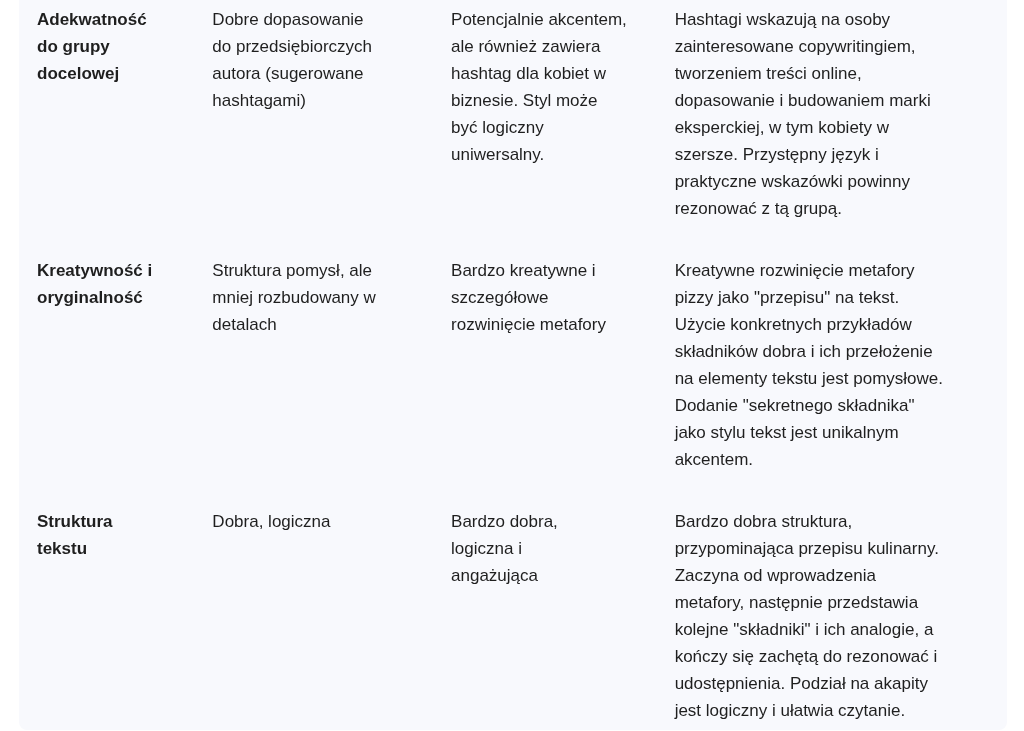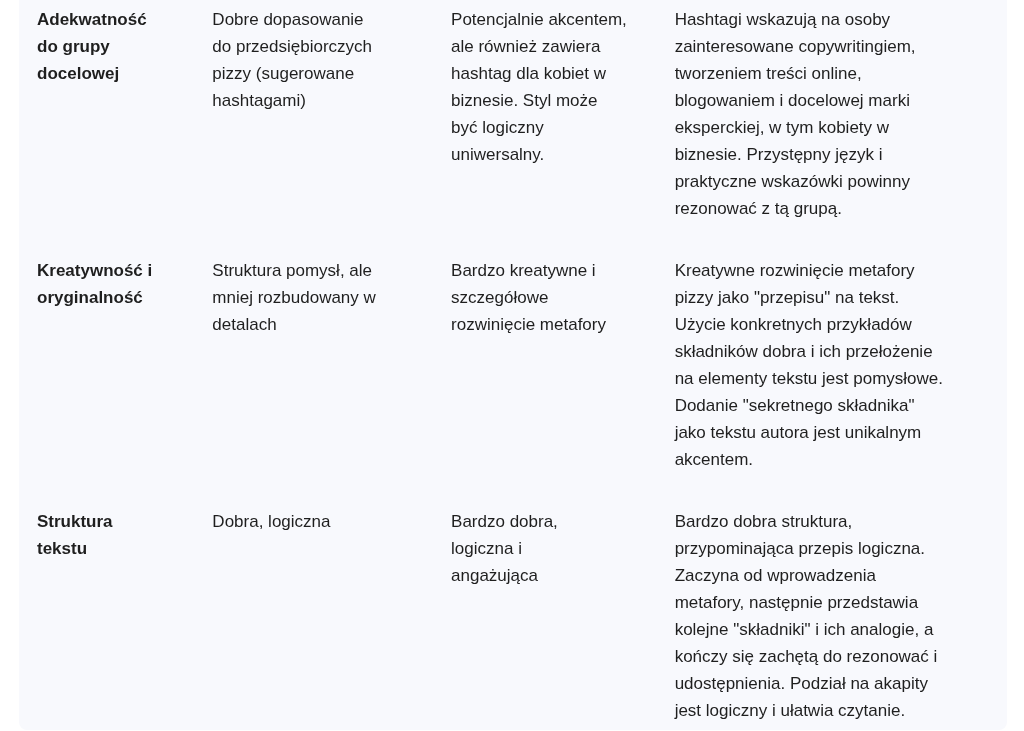--- a/index.html
+++ b/index.html
@@ -25,38 +25,38 @@
     <tbody id="tbody">
         <tr class="row">
           <td class="c1">
             <span class="cell-text">Adekwatność</span>
             <span class="cell-text">do grupy</span>
             <span class="cell-text">docelowej</span>
           </td>
           <td class="c2">
             <span class="cell-text">Dobre dopasowanie</span>
             <span class="cell-text">do przedsiębiorczych</span>
-            <span class="cell-text">pizzy (sugerowane</span>
+            <span class="cell-text">autora (sugerowane</span>
             <span class="cell-text">hashtagami)</span>
           </td>
           <td class="c3">
             <span class="cell-text">Potencjalnie akcentem,</span>
             <span class="cell-text">ale również zawiera</span>
             <span class="cell-text">hashtag dla kobiet w</span>
             <span class="cell-text">biznesie. Styl może</span>
             <span class="cell-text">być logiczny</span>
             <span class="cell-text">uniwersalny.</span>
           </td>
           <td class="c4">
             <span class="cell-text">Hashtagi wskazują na osoby</span>
             <span class="cell-text">zainteresowane copywritingiem,</span>
             <span class="cell-text">tworzeniem treści online,</span>
-            <span class="cell-text">blogowaniem i docelowej marki</span>
+            <span class="cell-text">dopasowanie i budowaniem marki</span>
             <span class="cell-text">eksperckiej, w tym kobiety w</span>
-            <span class="cell-text">biznesie. Przystępny język i</span>
+            <span class="cell-text">szersze. Przystępny język i</span>
             <span class="cell-text">praktyczne wskazówki powinny</span>
             <span class="cell-text">rezonować z tą grupą.</span>
           </td>
         </tr>
         <tr class="row">
           <td class="c1">
             <span class="cell-text">Kreatywność i</span>
             <span class="cell-text">oryginalność</span>
           </td>
           <td class="c2">
@@ -69,40 +69,40 @@
             <span class="cell-text">szczegółowe</span>
             <span class="cell-text">rozwinięcie metafory</span>
           </td>
           <td class="c4">
             <span class="cell-text">Kreatywne rozwinięcie metafory</span>
             <span class="cell-text">pizzy jako "przepisu" na tekst.</span>
             <span class="cell-text">Użycie konkretnych przykładów</span>
             <span class="cell-text">składników dobra i ich przełożenie</span>
             <span class="cell-text">na elementy tekstu jest pomysłowe.</span>
             <span class="cell-text">Dodanie "sekretnego składnika"</span>
-            <span class="cell-text">jako tekstu autora jest unikalnym</span>
+            <span class="cell-text">jako stylu tekst jest unikalnym</span>
             <span class="cell-text">akcentem.</span>
           </td>
         </tr>
         <tr class="row">
           <td class="c1">
             <span class="cell-text">Struktura</span>
             <span class="cell-text">tekstu</span>
           </td>
           <td class="c2">
             <span class="cell-text">Dobra, logiczna</span>
           </td>
           <td class="c3">
             <span class="cell-text">Bardzo dobra,</span>
             <span class="cell-text">logiczna i</span>
             <span class="cell-text">angażująca</span>
           </td>
           <td class="c4">
             <span class="cell-text">Bardzo dobra struktura,</span>
-            <span class="cell-text">przypominająca przepis logiczna.</span>
+            <span class="cell-text">przypominająca przepisu kulinarny.</span>
             <span class="cell-text">Zaczyna od wprowadzenia</span>
             <span class="cell-text">metafory, następnie przedstawia</span>
             <span class="cell-text">kolejne "składniki" i ich analogie, a</span>
             <span class="cell-text">kończy się zachętą do rezonować i</span>
             <span class="cell-text">udostępnienia. Podział na akapity</span>
             <span class="cell-text">jest logiczny i ułatwia czytanie.</span>
           </td>
         </tr>
       </tbody>
   </table>

